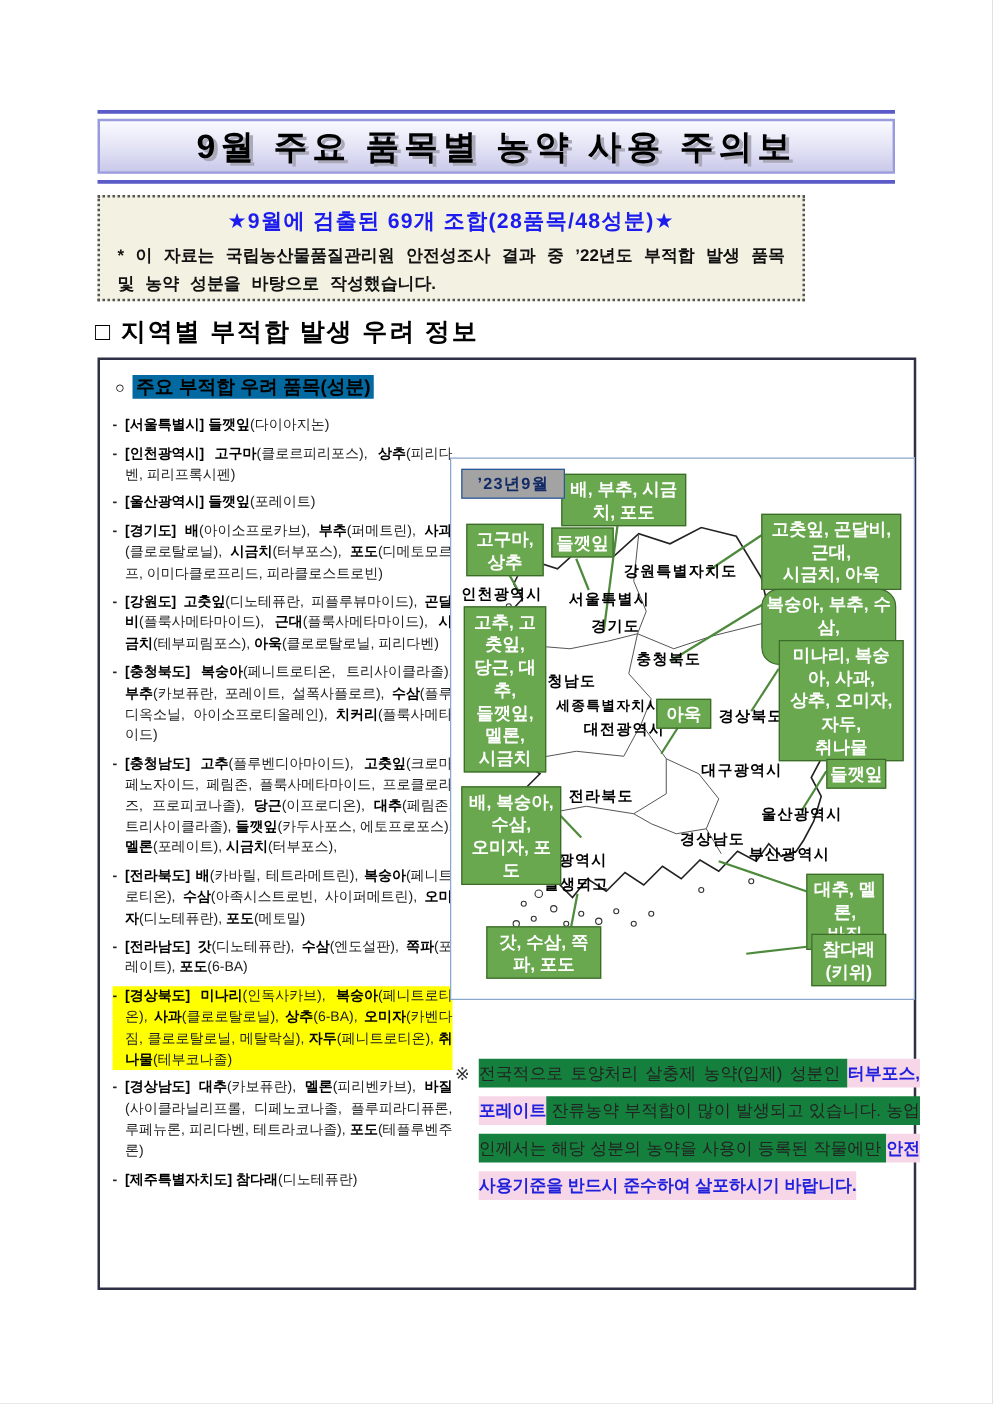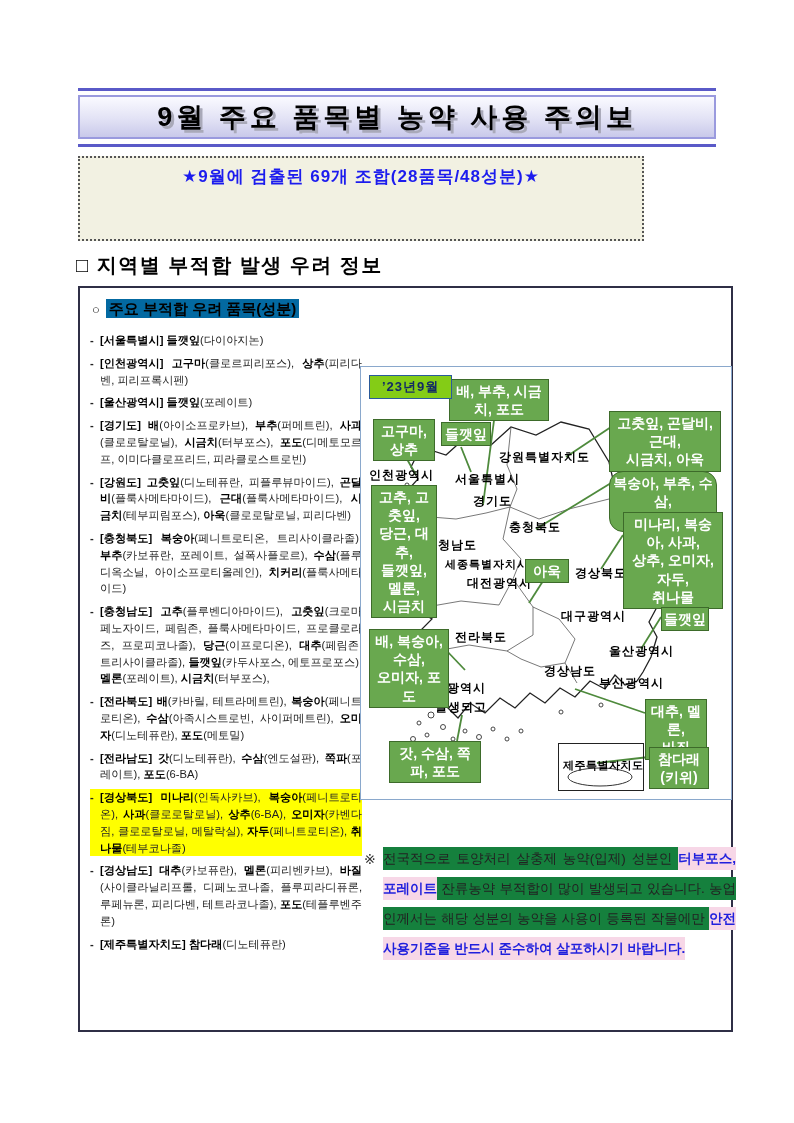--- a/index.html
+++ b/index.html
@@ -39,21 +39,21 @@
   .li .dash { width:10px; flex:0 0 10px; text-align:left; font-weight:bold; }
   .li .li-text { flex:1; text-align:justify; }
   .li .rg { color:#000; }
   .li b { font-weight:bold; color:#000; }
   .li.hl { background:#ffff00; }
 
   
   .map-panel { position:absolute; left:280px; top:78px; width:372px; height:434px;
     border:1.5px solid #8aa8cc; background:#fff; }
   .map-panel svg.base { position:absolute; left:0; top:0; z-index:1; }
-  .date-tag { position:absolute; left:8px; top:8px; z-index:4; background:#84cc16;
+  .date-tag { position:absolute; left:8px; top:8px; z-index:4; background:#a3a3a3;
     border:1px solid #2a5a9a; color:#122a66; font-weight:bold; font-size:13px;
     padding:2px 12px; letter-spacing:1px; }
   .rname { position:absolute; z-index:2; font-weight:bold; font-size:12px; color:#000;
     white-space:nowrap; letter-spacing:1px; }
   .plabel { position:absolute; z-index:3; background:#69a84f; border:1px solid #3d6b2a;
     color:#fff; font-size:14px; font-weight:bold; text-align:center; white-space:pre-line;
     line-height:1.3; display:flex; align-items:center; justify-content:center; padding:2px 2px; }
   .jeju-box { position:absolute; left:197px; top:376px; width:86px; height:48px;
     border:1.5px solid #222; z-index:2; }
   .jeju-box .jt { position:absolute; left:4px; top:14px; font-size:11px; font-weight:bold;
@@ -78,20 +78,21 @@
 <div class="page">
 
   <div class="title-rule rule-top"></div>
   <div class="title-box">
     <div class="t">9월 주요 품목별 농약 사용 주의보</div>
   </div>
   <div class="title-rule rule-bottom"></div>
 
   <div class="summary">
     <div class="head">★9월에 검출된 69개 조합(28품목/48성분)★</div>
+    <div class="body">* 이 자료는 국립농산물품질관리원 안전성조사 결과 중 ’22년도 부적합 발생 품목 및 농약 성분을 바탕으로 작성했습니다.</div>
   </div>
 
   <div class="section-title">□ 지역별 부적합 발생 우려 정보</div>
 
   <div class="main-box">
 
     <div class="list-header">
       <span class="mk">○</span><mark>주요 부적합 우려 품목(성분)</mark>
     </div>
 
@@ -204,26 +205,20 @@
 
       <div class="ull-label">울릉도</div>
       <div class="ull-box">
         <svg width="44" height="29" viewBox="0 0 44 29">
           <path d="M5,14 q2,-5 7,-4 q4,1 3,5 q-1,4 -6,3 q-4,-1 -4,-4 Z" fill="#fff" stroke="#333" stroke-width="1"></path>
           <circle cx="33" cy="24" r="1.2" fill="#333"></circle>
         </svg>
         <span class="dt">독도</span>
       </div>
 
-      <div class="jeju-box">
-        <svg width="83" height="45" viewBox="0 0 83 45">
-          <ellipse cx="41" cy="33" rx="32" ry="9" fill="#fff" stroke="#333" stroke-width="1"></ellipse>
-        </svg>
-        <div class="jt">제주특별자치도</div>
-      </div>
     <div class="rname" style="left: 8px; top: 100px;">인천광역시</div>
         <div class="rname" style="left: 94px; top: 104px;">서울특별시</div>
         <div class="rname" style="left: 112px; top: 126px;">경기도</div>
         <div class="rname" style="left: 138px; top: 82px;">강원특별자치도</div>
         <div class="rname" style="left: 148px; top: 152px;">충청북도</div>
         <div class="rname" style="left: 64px; top: 170px;">충청남도</div>
         <div class="rname" style="left: 84px; top: 190px; font-size: 11px;">세종특별자치시</div>
         <div class="rname" style="left: 106px; top: 208px;">대전광역시</div>
         <div class="rname" style="left: 214px; top: 198px;">경상북도</div>
         <div class="rname" style="left: 200px; top: 241px;">대구광역시</div>

